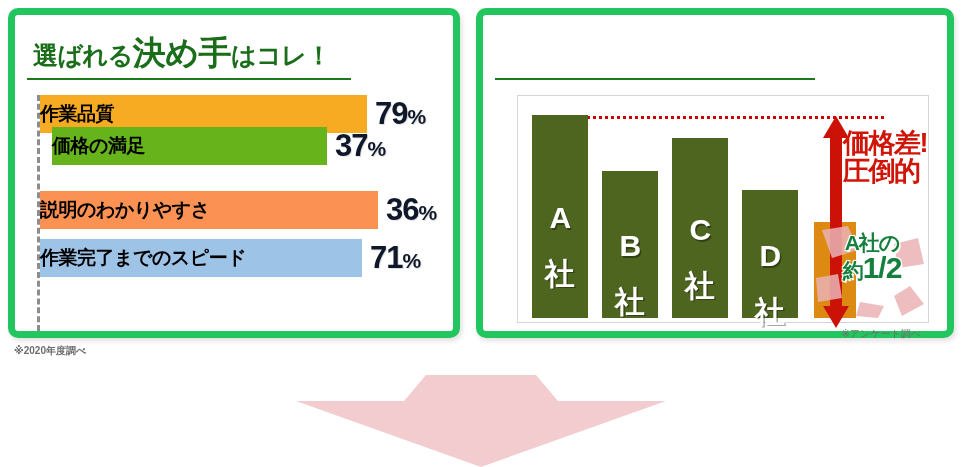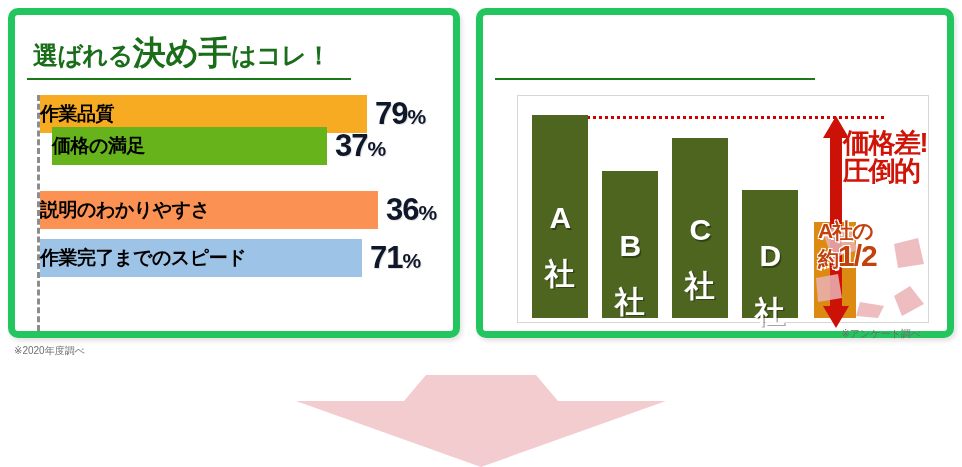--- a/index.html
+++ b/index.html
@@ -89,21 +89,21 @@
     letter-spacing: -1px;
   }
   .bar-value .pct { font-size: 21px; }
 
   .footnote {
     position: absolute;
     font-size: 10px;
     color: #6d6d6d;
     white-space: nowrap;
   }
-  #footnote-left { left: 14px; top: 344px; }
+  #footnote-left { left: 14px; top: 344px; font-weight: bold; }
 
   
   #chart-frame {
     position: absolute;
     left: 34px; top: 80px;
     width: 412px; height: 228px;
     border: 1px solid #d6d6d6;
     background: #ffffff;
     box-sizing: border-box;
   }
@@ -161,24 +161,24 @@
   }
 
   
   #burst {
     position: absolute;
     left: 296px; top: 128px;
     width: 112px; height: 94px;
   }
   #burst-text {
     position: absolute;
-    left: 300px; top: 124px;
+    left: 300px; top: 136px;
     width: 108px;
-    text-align: left;
-    color: #c2410c;
+    text-align: center;
+    color: #15803d;
     font-weight: bold;
     font-size: 21px;
     line-height: 1.0;
     letter-spacing: -1px;
     text-shadow: 1.5px 1.5px 0 #ffffff, -1px -1px 0 #ffffff,
                  1px -1px 0 #ffffff, -1px 1px 0 #ffffff;
   }
   #burst-text .big { font-size: 30px; }
   #footnote-right { right: 26px; top: 312px; }
 

